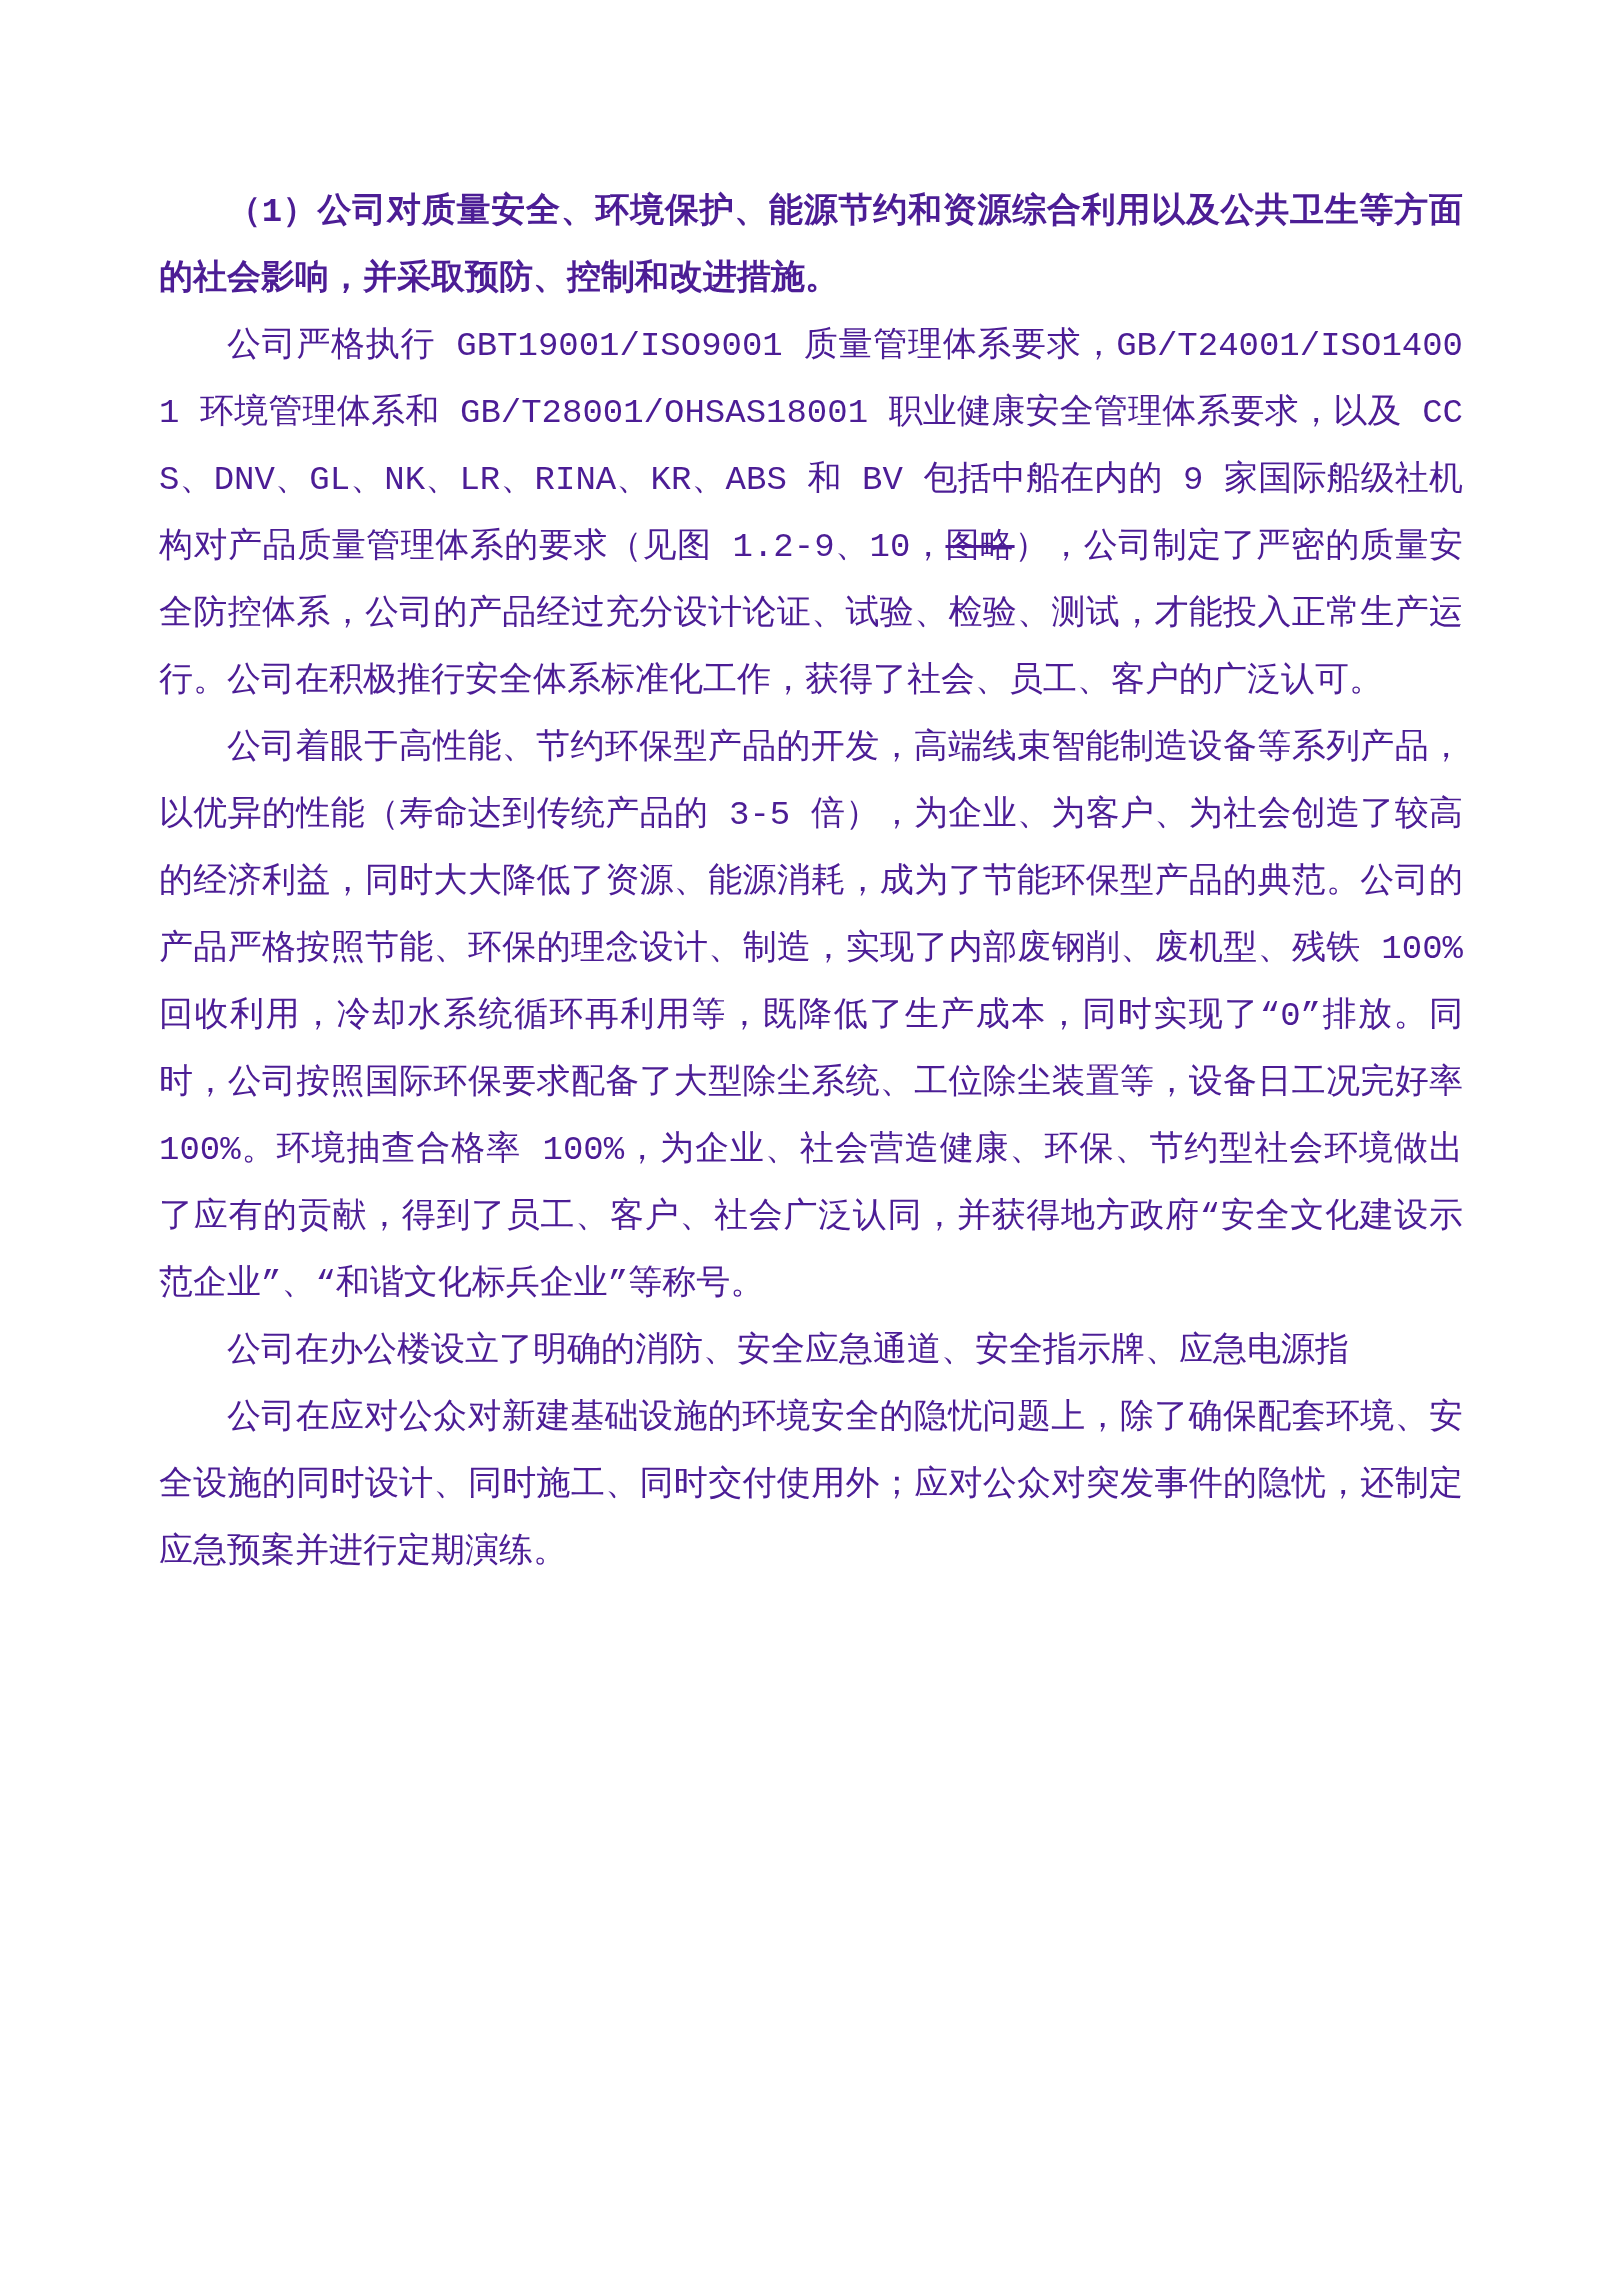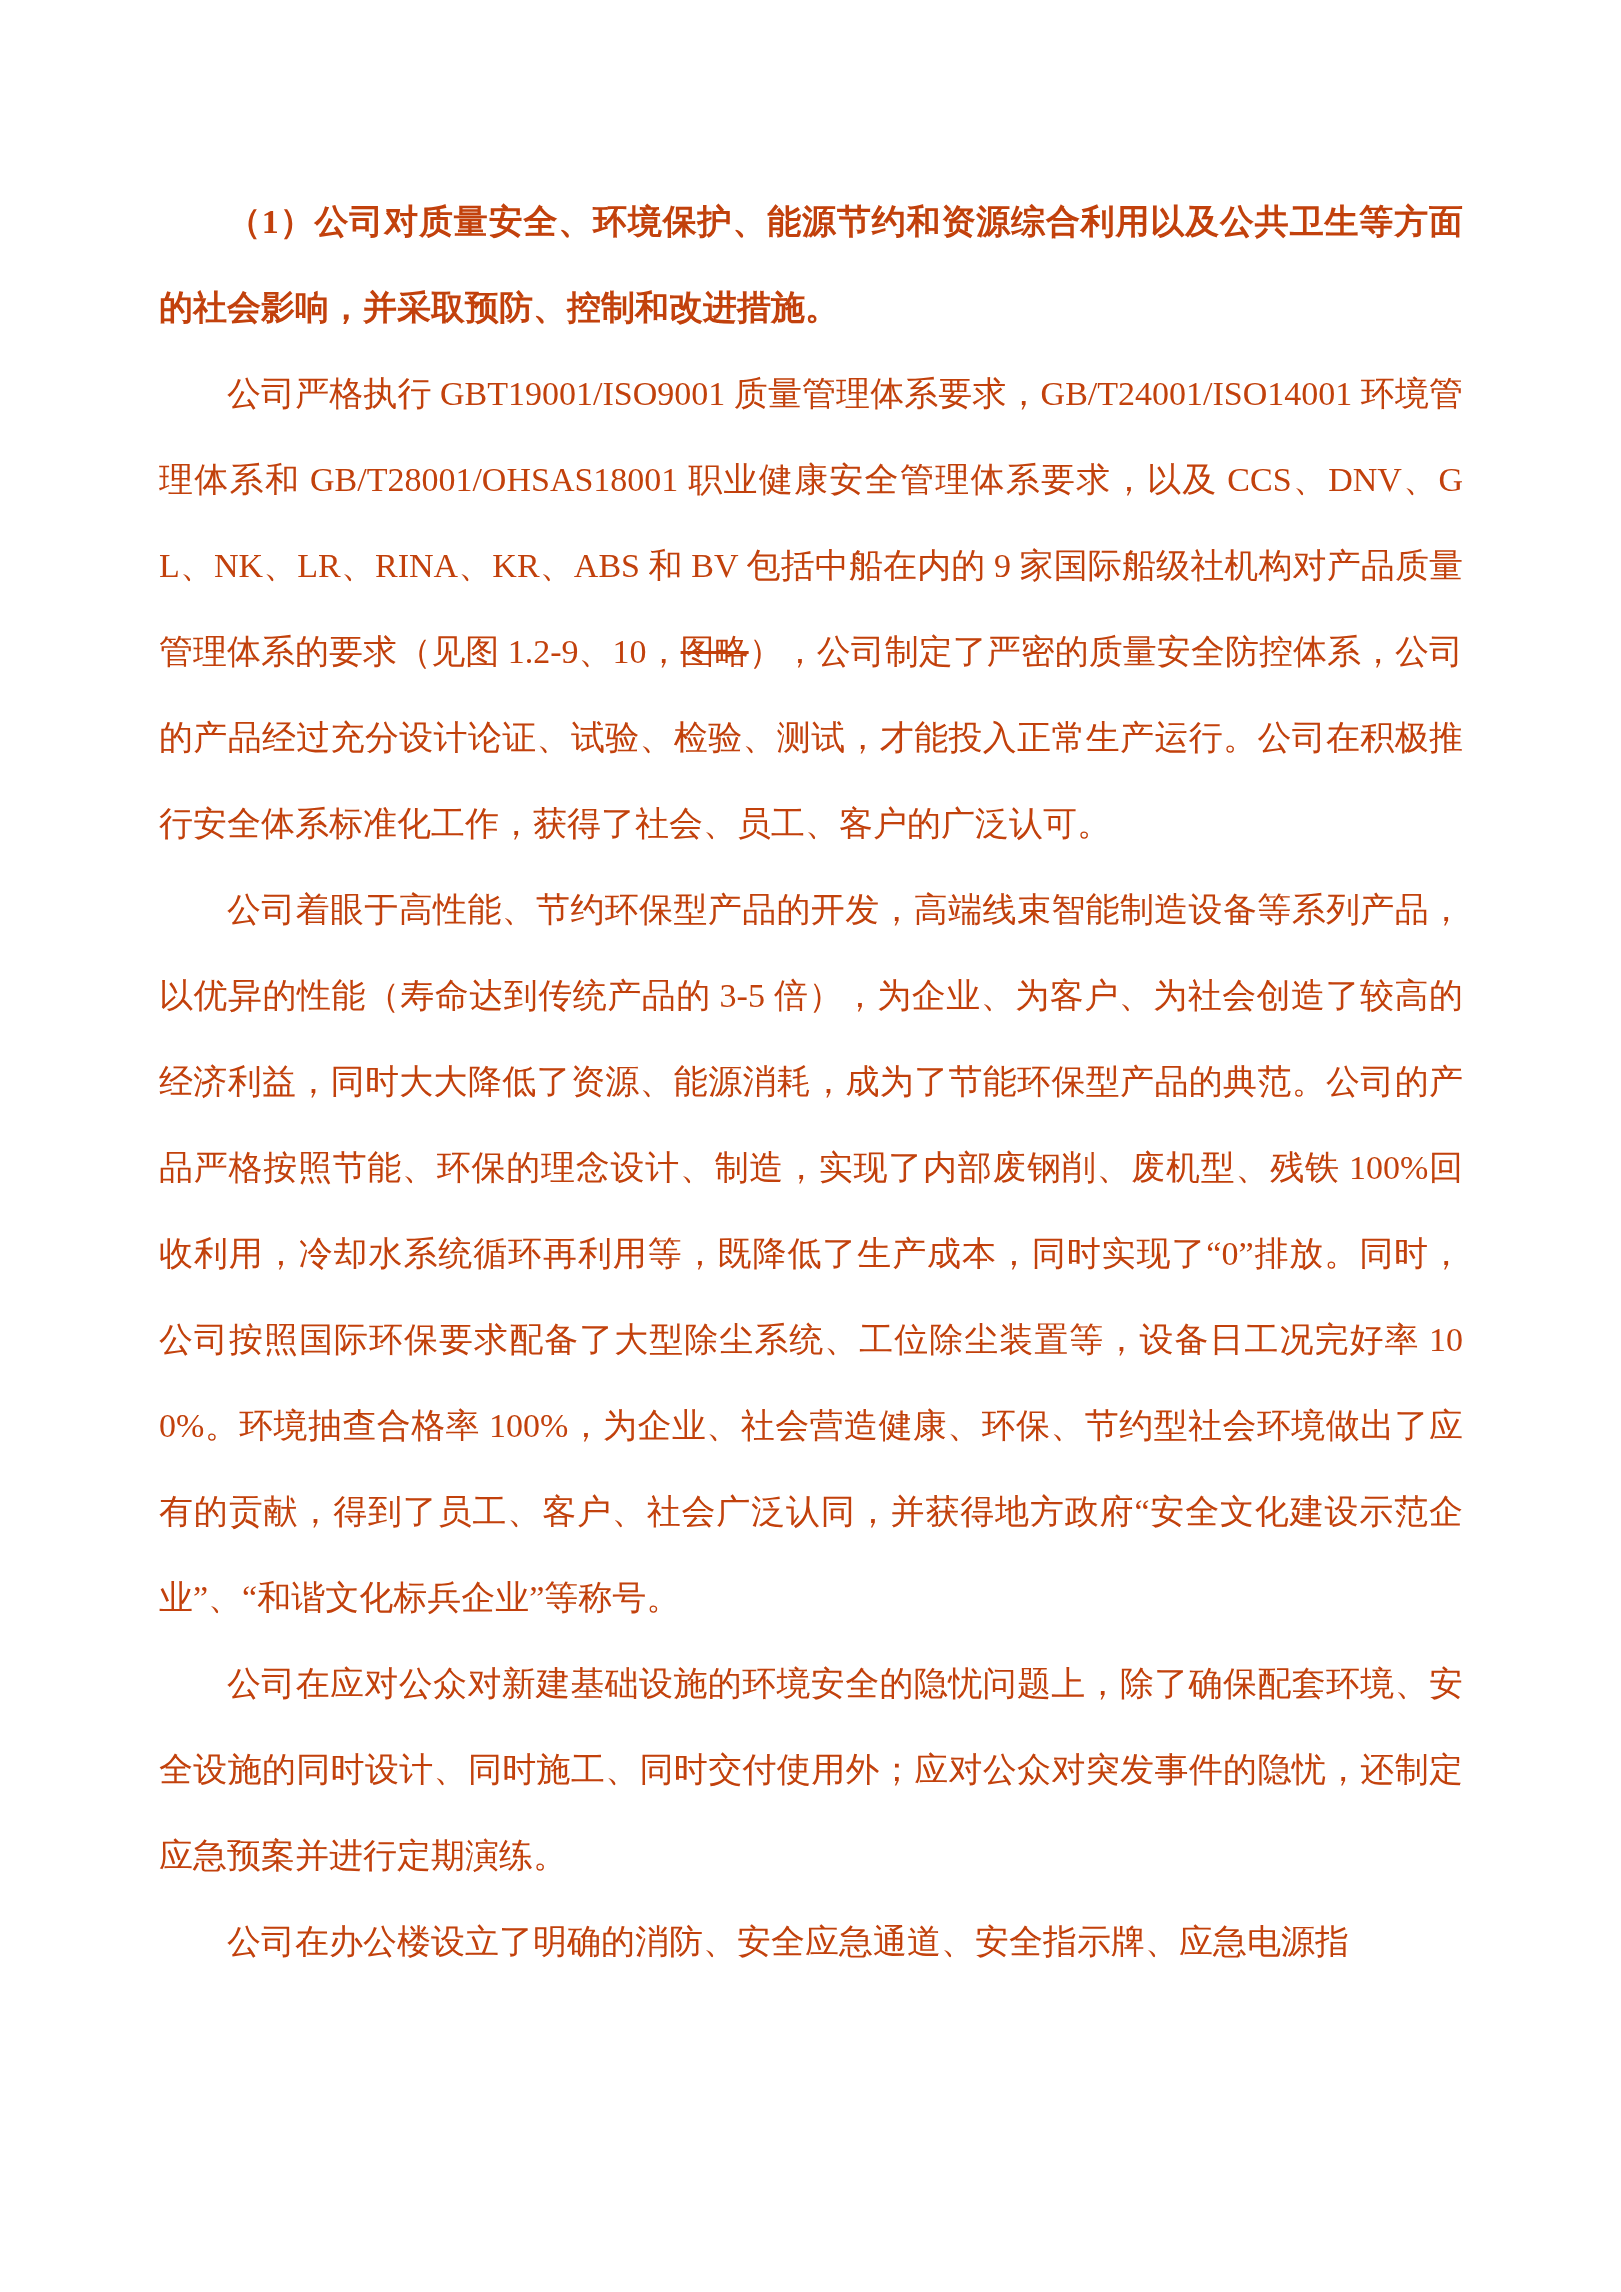--- a/index.html
+++ b/index.html
@@ -14,24 +14,25 @@
     background: #ffffff;
     overflow: hidden;
     font-family: "Liberation Serif", "DejaVu Serif", serif;
   }
   .content {
     position: absolute;
     left: 159px;
     top: 179px;
     width: 1304px;
     font-size: 34px;
-    line-height: 86px;
-    color: #c2410c;
+    line-height: 67px;
+    color: #4c1d95;
     text-align: justify;
     text-justify: inter-ideograph;
+    font-family: Liberation Mono, monospace;
   }
   .content p {
     margin: 0;
     padding: 0;
     text-indent: 2em;
     word-break: break-all;
   }
   .heading {
     font-weight: bold;
   }
@@ -49,19 +50,19 @@
   <div class="content">
 
     <p class="heading">（1）公司对质量安全、环境保护、能源节约和资源综合利用以及公共卫生等方面的社会影响，并采取预防、控制和改进措施。</p>
 
 
     <p><span>公司严格执行 GBT19001/ISO9001 质量管理体系要求，GB/T24001/ISO14001 环境管理体系和 GB/T28001/OHSAS18001 职业健康安全管理体系要求，以及 CCS、DNV、GL、NK、LR、RINA、KR、ABS 和 BV 包括中船在内的 9 家国际船级社机构对产品质量管理体系的要求（见图 1.2-9、10，</span><span class="strike">图略</span><span>），公司制定了严密的质量安全防控体系，公司的产品经过充分设计论证、试验、检验、测试，才能投入正常生产运行。公司在积极推行安全体系标准化工作，获得了社会、员工、客户的广泛认可。</span></p>
 
     <p>公司着眼于高性能、节约环保型产品的开发，高端线束智能制造设备等系列产品，以优异的性能（寿命达到传统产品的 3-5 倍），为企业、为客户、为社会创造了较高的经济利益，同时大大降低了资源、能源消耗，成为了节能环保型产品的典范。公司的产品严格按照节能、环保的理念设计、制造，实现了内部废钢削、废机型、残铁 100%回收利用，冷却水系统循环再利用等，既降低了生产成本，同时实现了“0”排放。同时，公司按照国际环保要求配备了大型除尘系统、工位除尘装置等，设备日工况完好率 100%。环境抽查合格率 100%，为企业、社会营造健康、环保、节约型社会环境做出了应有的贡献，得到了员工、客户、社会广泛认同，并获得地方政府“安全文化建设示范企业”、“和谐文化标兵企业”等称号。</p>
 
 
+    <p>公司在办公楼设立了明确的消防、安全应急通道、安全指示牌、应急电源指</p>
+
     <p>公司在应对公众对新建基础设施的环境安全的隐忧问题上，除了确保配套环境、安全设施的同时设计、同时施工、同时交付使用外；应对公众对突发事件的隐忧，还制定应急预案并进行定期演练。</p>
-
-    <p>公司在办公楼设立了明确的消防、安全应急通道、安全指示牌、应急电源指</p>
 
   </div>
 </div>
 
 
 </body></html>

